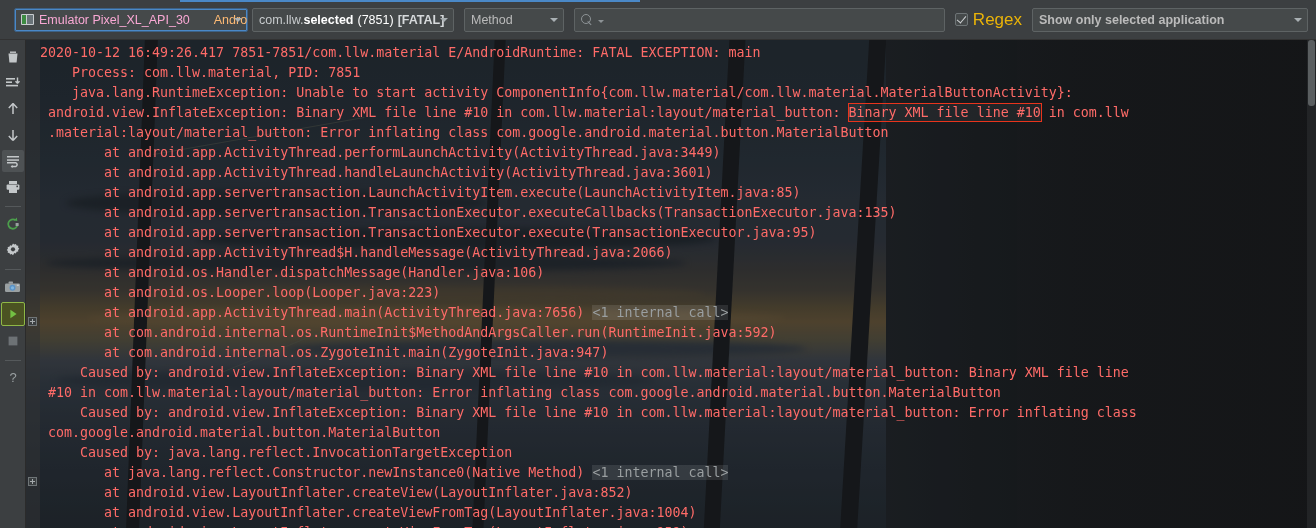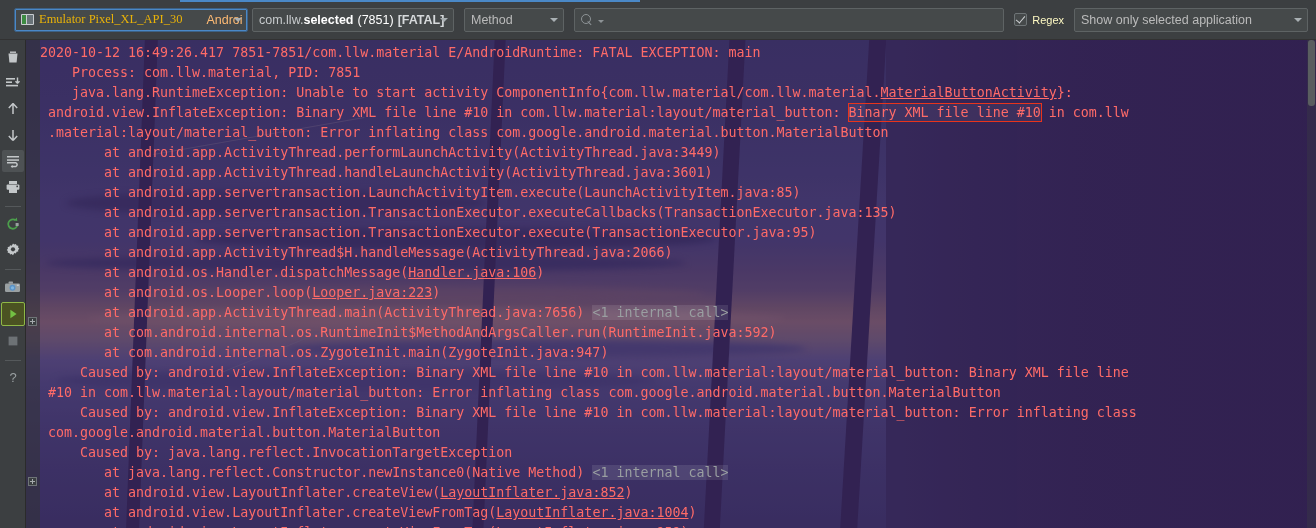--- a/index.html
+++ b/index.html
@@ -37,21 +37,21 @@
     width:13px;height:11px;flex:0 0 auto;margin-right:5px;
     background:#c9cdd0;border-radius:1px;position:relative;
   }
   .combo .devicon:before{
     content:"";position:absolute;left:1px;top:1px;width:4px;height:9px;background:#3d8b42;
   }
   .combo .devicon:after{
     content:"";position:absolute;left:6px;top:1px;width:6px;height:9px;background:#6a7479;
   }
   #device-combo{left:6px;width:234px;margin-right:10px;}
-  #device-combo .lbl-main{color:#eab308;font-family:Liberation Serif, serif;}
+  #device-combo .lbl-main{color:#f9a8d4;}
   #device-combo .lbl-dim{color:#fdba74;margin-left:24px;}
 
   #process-combo{width:202px;margin-right:10px;}
   #process-combo .p1{color:#c7cbcd;}
   #process-combo .p2{color:#ffffff;font-weight:bold;}
   #process-combo .p3{color:#ffffff;margin-left:4px;}
   #process-combo .p4{color:#d6d9db;font-weight:bold;margin-left:4px;}
 
   #level-combo{width:100px;margin-right:10px;}
 
@@ -82,23 +82,23 @@
   .checkwrap{display:flex;align-items:center;margin-right:10px;flex:0 0 auto;}
   .checkbox{
     width:13px;height:13px;box-sizing:border-box;
     border:1px solid #6e7476;border-radius:2px;background:#45494a;
     position:relative;margin-right:5px;
   }
   .checkbox.checked:after{
     content:"";position:absolute;left:3px;top:0px;width:4px;height:8px;
     border:solid #cfd2d4;border-width:0 1.6px 1.6px 0;transform:rotate(40deg);
   }
-  .checkwrap label{color:#fef9c3;font-size:11px;white-space:nowrap;}
-
-  #filter-combo{width:234px;flex:0 0 auto;}
+  .checkwrap label{color:#eab308;font-size:17px;white-space:nowrap;}
+
+  #filter-combo{width:276px;flex:0 0 auto;font-weight:bold;}
 
   
   .sidebar{
     position:absolute;left:0;top:40px;width:26px;height:488px;
     background:#3c3f41;border-right:1px solid #2b2b2b;
     display:flex;flex-direction:column;align-items:center;
     padding-top:6px;box-sizing:border-box;
   }
   .sbtn{
     width:22px;height:22px;margin-bottom:4px;
@@ -106,21 +106,21 @@
     border-radius:2px;position:relative;flex:0 0 auto;
   }
   .sbtn.sel{background:#4e5254;}
   .sbtn.frame{border:1px solid #8fb846;background:#4b5322;}
   .sep{width:16px;height:1px;background:#55595b;margin:4px 0 6px 0;flex:0 0 auto;}
   .sbtn svg{display:block;}
 
   
   .logpane{
     position:absolute;left:26px;top:40px;width:1290px;height:488px;
-    overflow:hidden;background:#4c1d95;
+    overflow:hidden;background:#000000;
   }
   
   .wallpaper{
     position:absolute;left:0;top:0;width:1290px;height:488px;
     opacity:0.62;
   }
   .wp-sky{
     position:absolute;left:0;top:0;width:880px;height:488px;
     background:
       linear-gradient(to bottom,
@@ -168,21 +168,21 @@
 
   .loglines{
     position:absolute;left:14px;top:0;width:1276px;height:488px;
     font-family:"DejaVu Sans Mono","Liberation Mono",monospace;
     font-size:13.3px;line-height:20px;
     color:#ff6b68;
     white-space:pre;
     padding-top:3px;box-sizing:border-box;
   }
   .ln{height:20px;}
-  .lnk{text-decoration:underline;text-align:right;}
+  .lnk{text-align:right;}
   .intern{color:#9a9fa1;background:rgba(255,255,255,0.10);}
   .match{
     outline:1.5px solid #e8341c;
     background:rgba(255,255,255,0.05);
     padding:1px 0;
   }
 
   
   .vscroll{
     position:absolute;right:0;top:40px;width:9px;height:488px;background:rgba(60,63,65,0.35);

